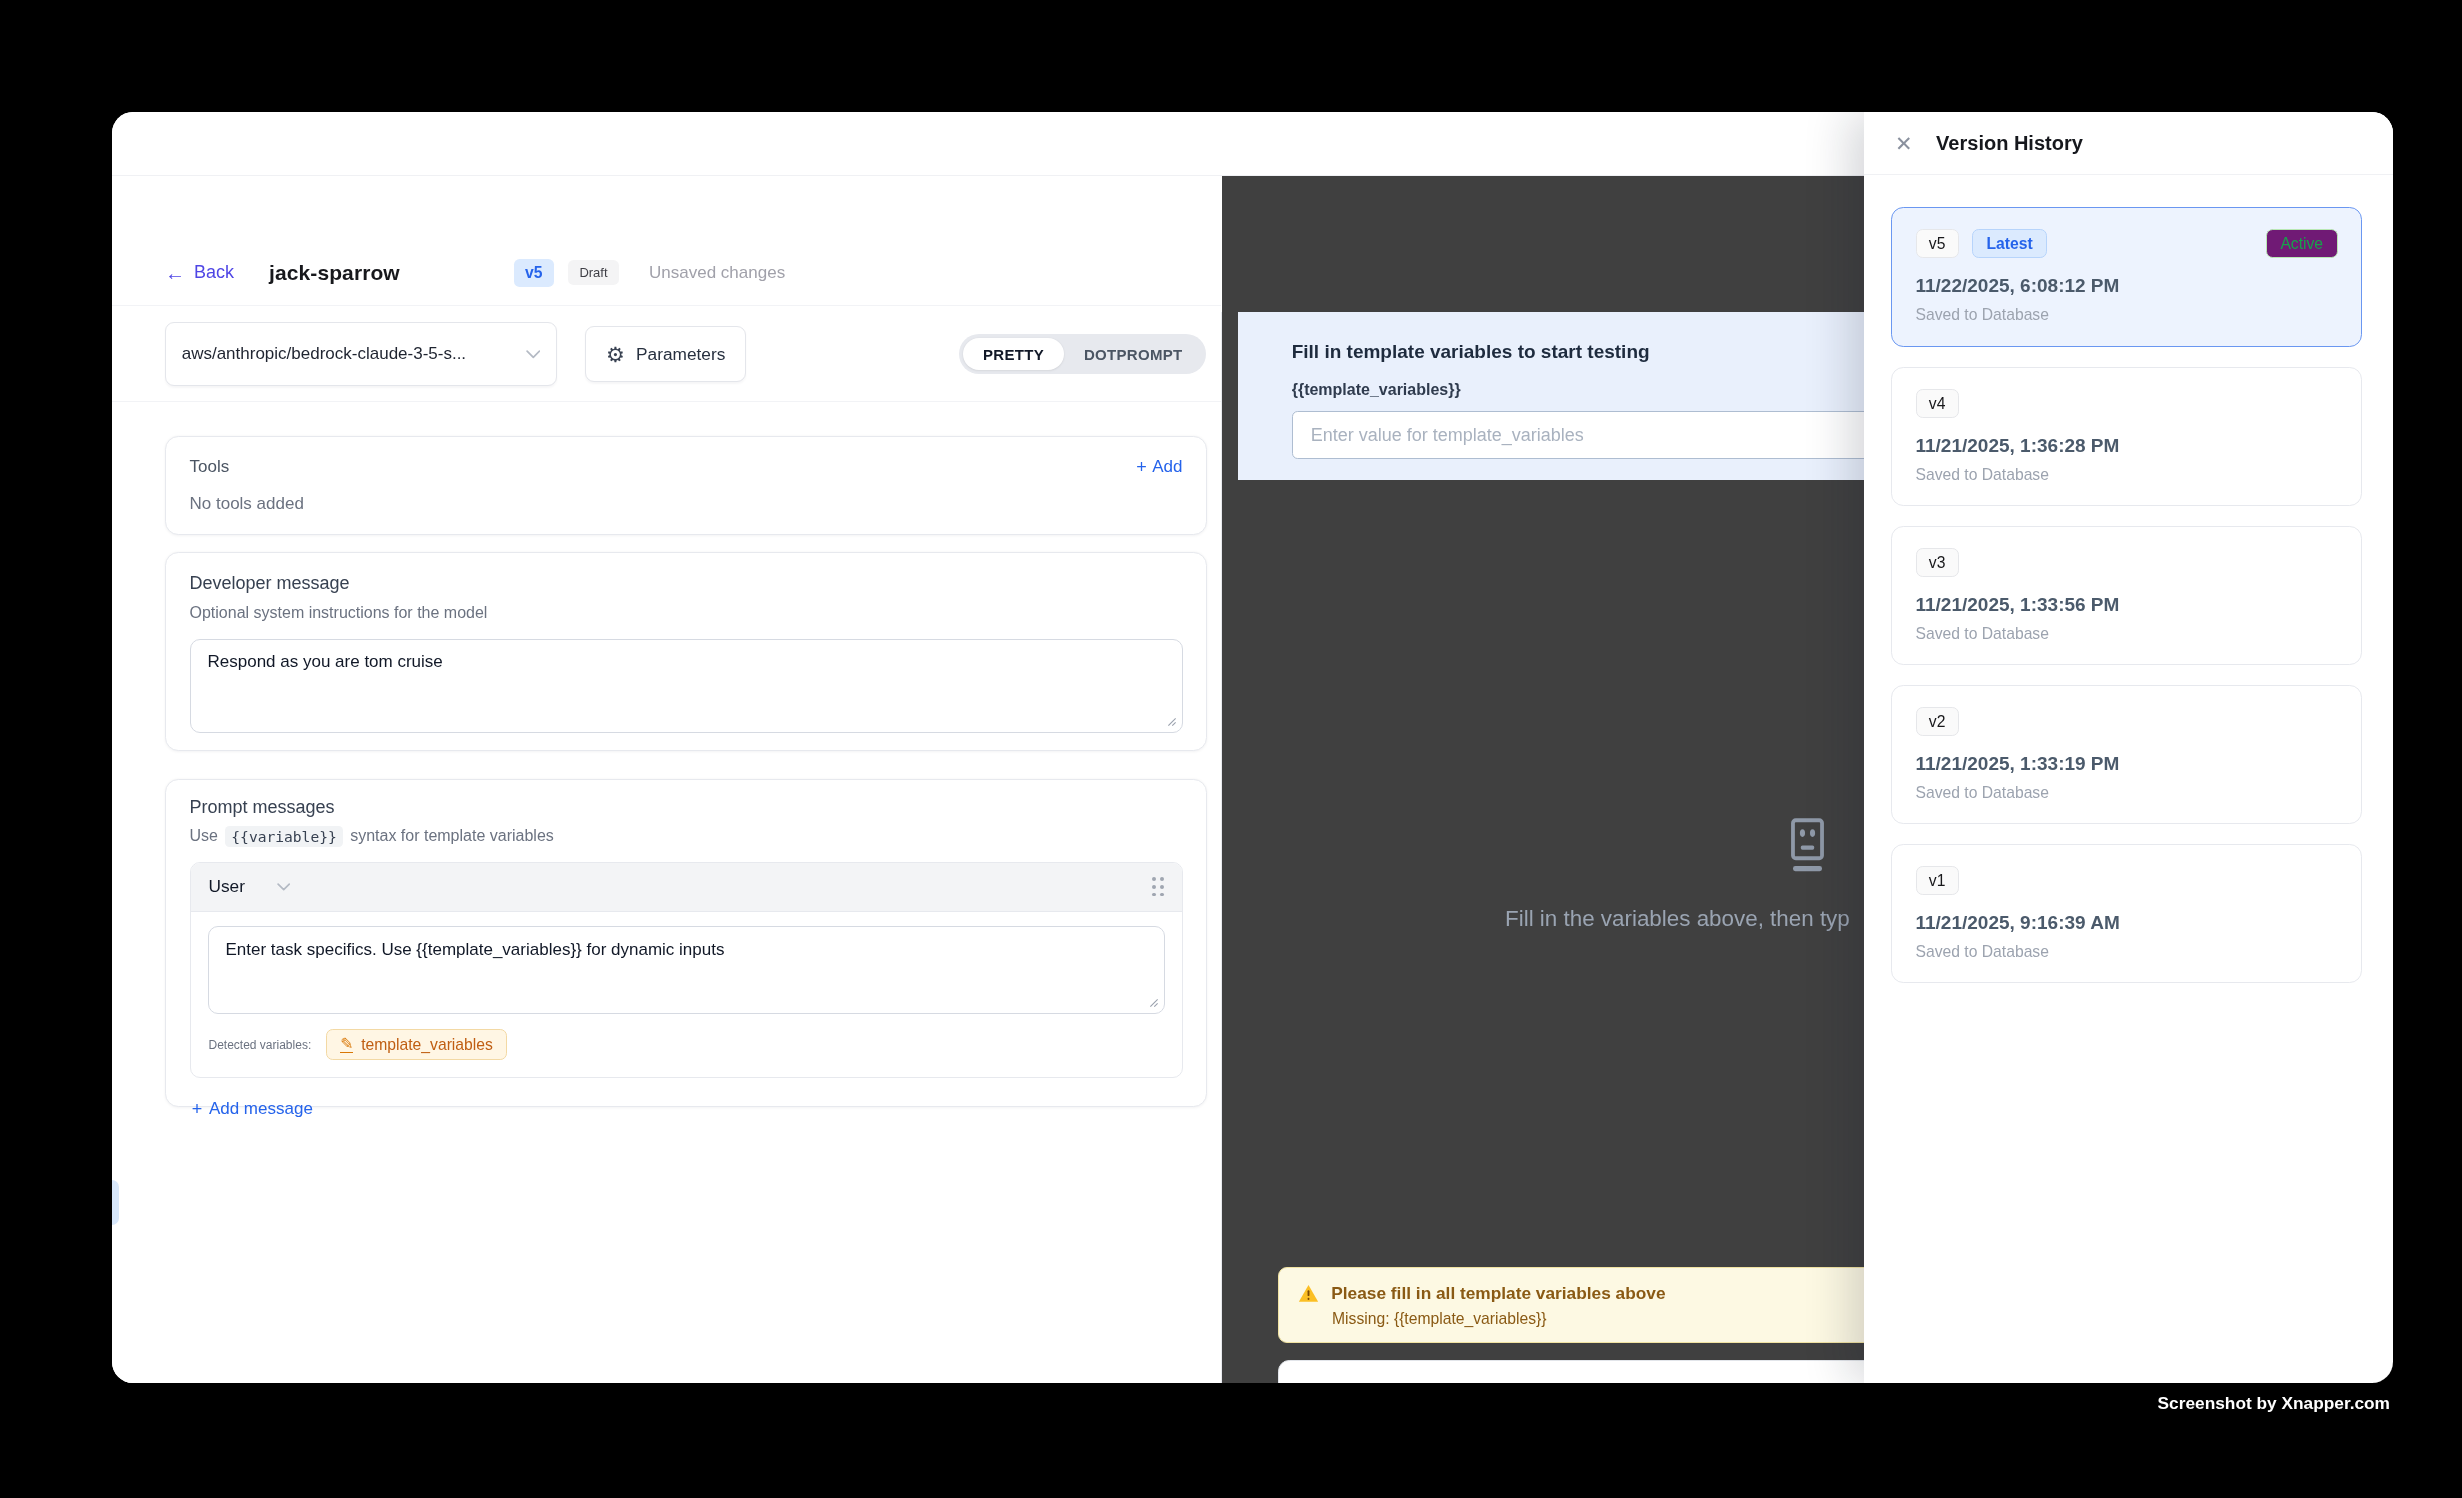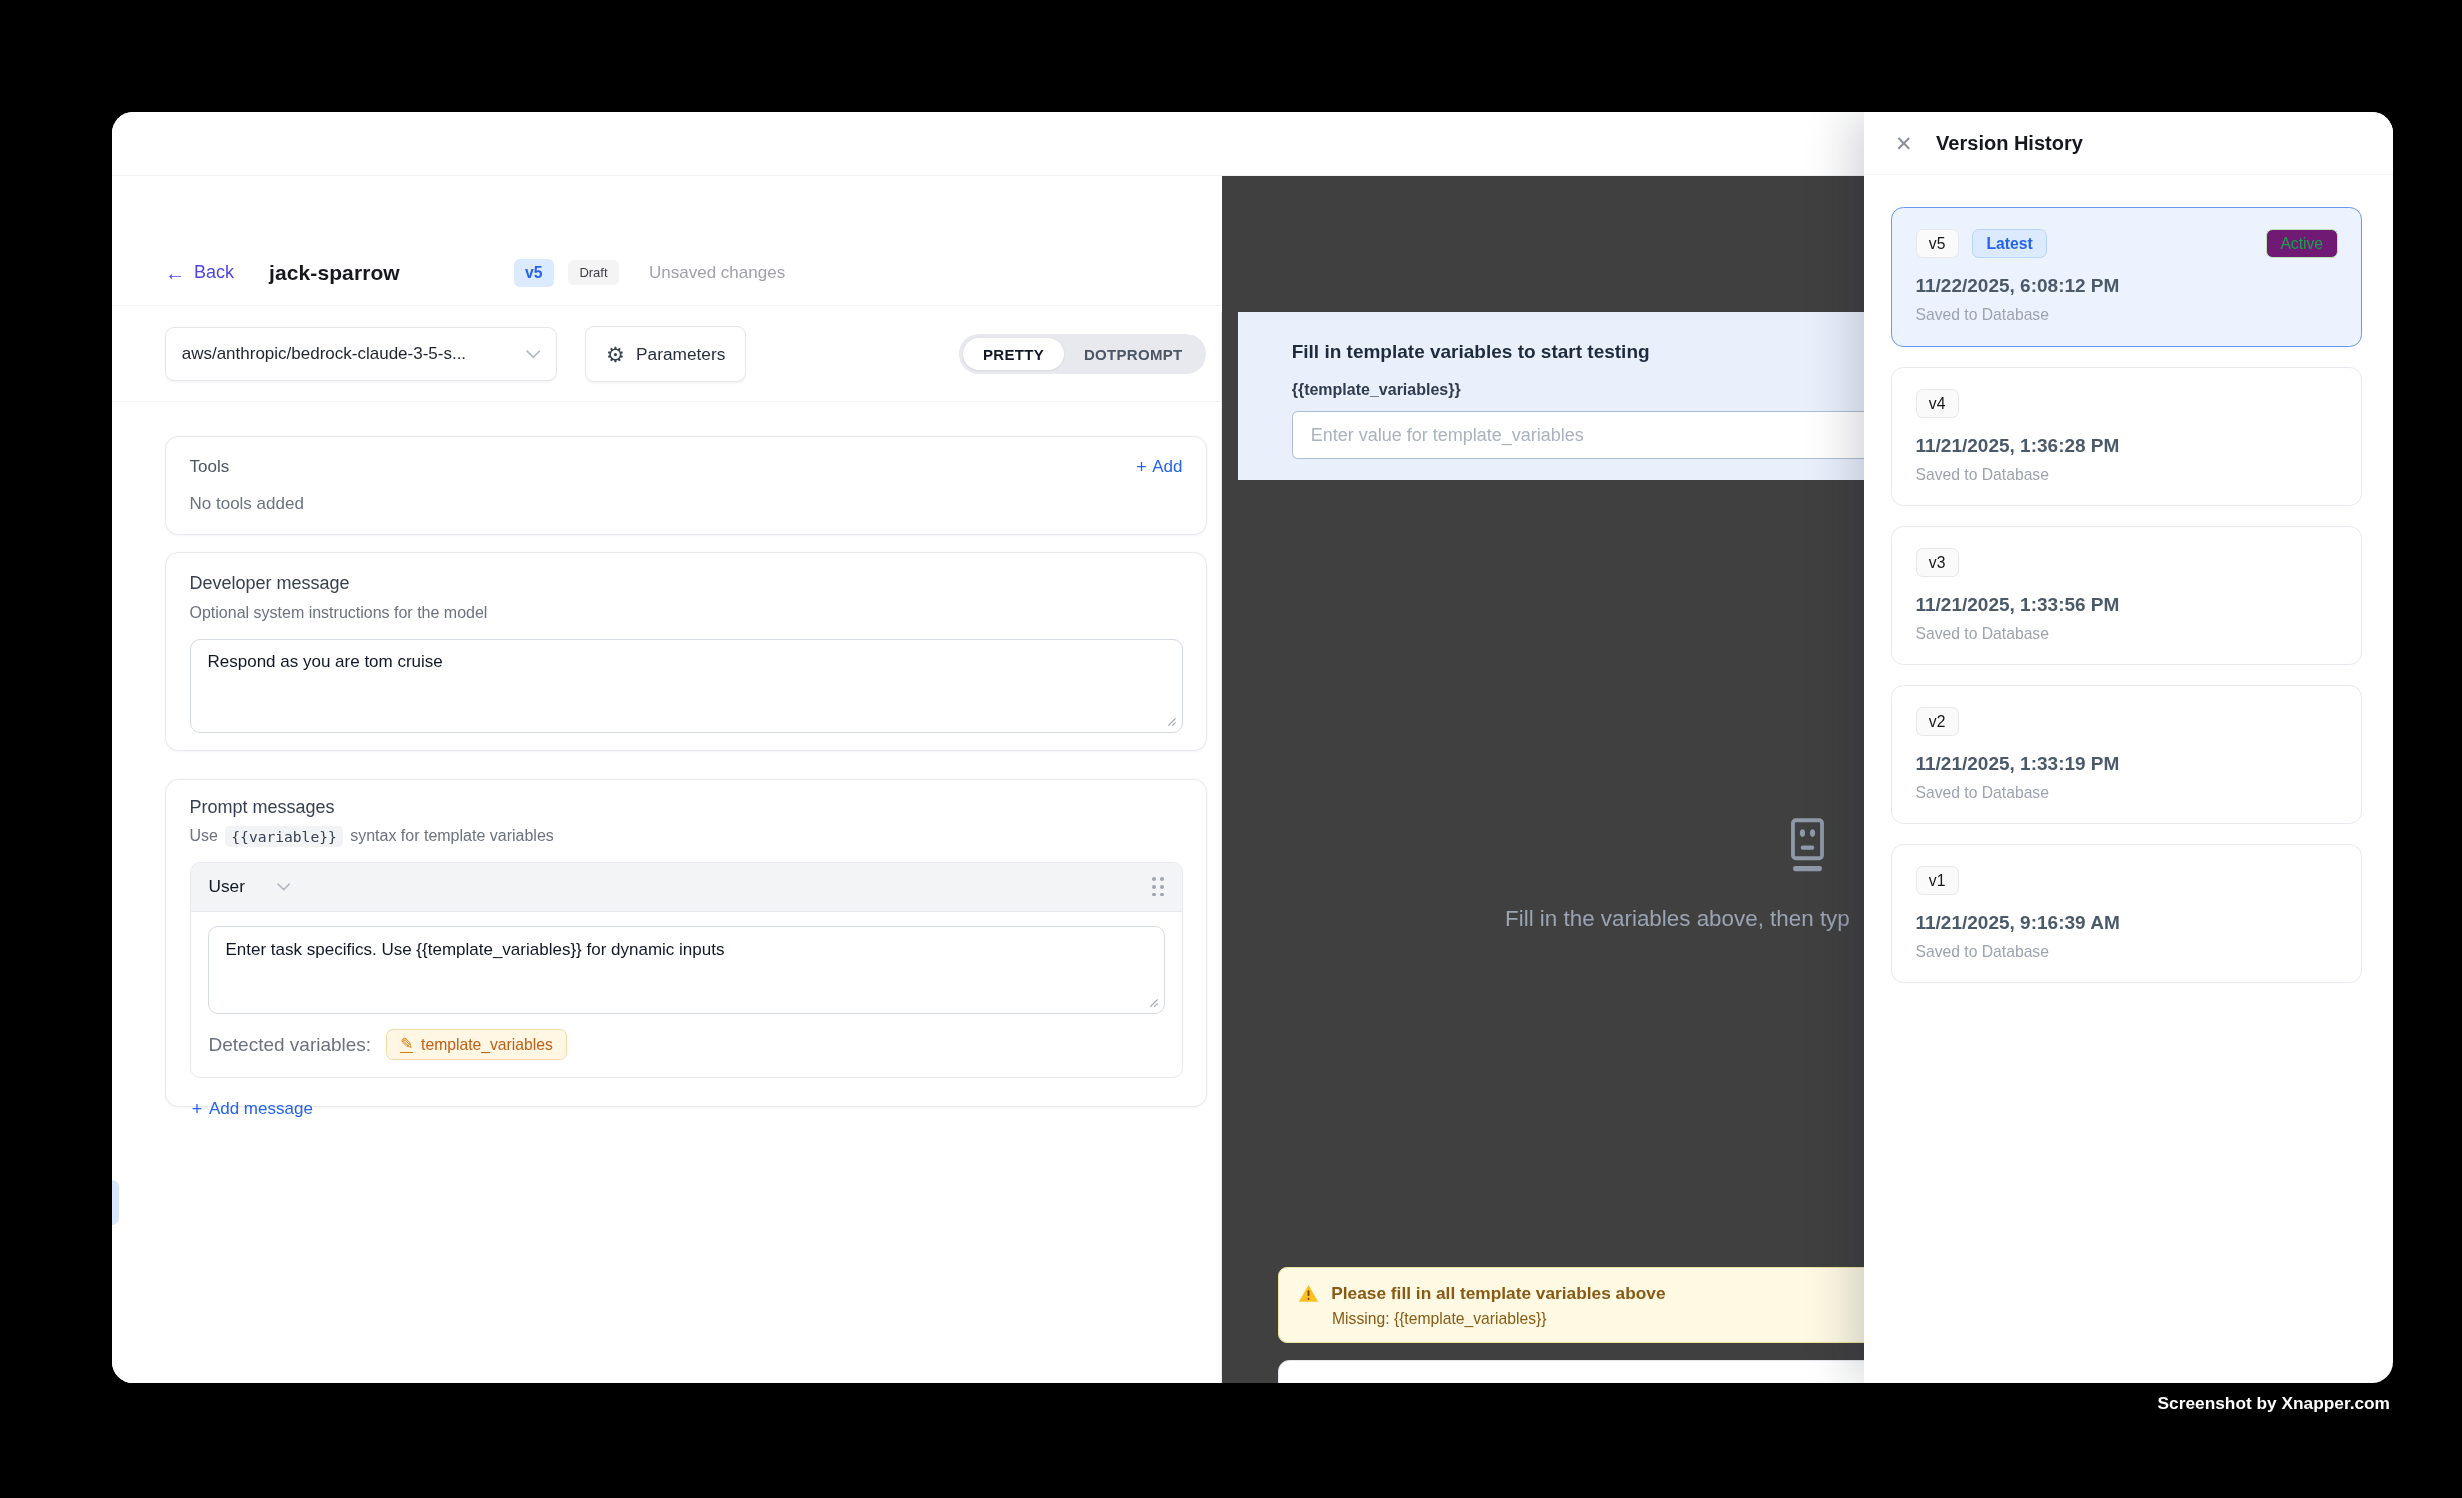--- a/index.html
+++ b/index.html
@@ -31,21 +31,21 @@
   .badge-version { background:#dbeafe; color:#2563eb; font-size:15.7px; font-weight:600; padding:5px 11.2px; border-radius:5.6px; }
   .badge-draft { background:#f4f4f5; color:#3f3f46; font-size:13px; padding:5px 11.2px; border-radius:5.6px; }
   .unsaved { color:#a1a1aa; font-size:17px; margin-left:15.7px; }
 
   .toolbar-row {
     position:absolute; top:132px; left:0; right:0; height:95px;
     border-bottom:1.1px solid #f2f3f6; display:flex; align-items:center;
     padding:0 14.6px 0 53px; box-sizing:border-box;
   }
   .model-select {
-    width:392px; height:54px; border:1.1px solid #e4e6eb; border-radius:9px;
+    width:392px; height:64px; border:1.1px solid #e4e6eb; border-radius:9px;
     display:flex; align-items:center; justify-content:space-between;
     padding:0 15.7px; box-sizing:border-box; font-size:17px; color:#1f2430;
     box-shadow:0 1.1px 2.2px rgba(16,24,40,.04); cursor:pointer; background:#fff;
   }
   .params-button {
     margin-left:28px; height:54px; border:1.1px solid #e4e6eb; border-radius:9px;
     display:flex; align-items:center; gap:11.2px; padding:0 20px; font-size:17.3px; color:#27303f;
     box-shadow:0 1.1px 2.2px rgba(16,24,40,.04); cursor:pointer; background:#fff;
   }
   .gear-glyph { font-size:21px; color:#394252; line-height:1; }
@@ -86,21 +86,21 @@
     background:#f3f4f6; height:48px; display:flex; align-items:center;
     padding:0 18px; border-bottom:1.1px solid #e7e9ee;
   }
   .role-select { display:flex; align-items:center; gap:32px; cursor:pointer; }
   .role-label { font-size:17.3px; color:#111827; }
   .drag-handle { margin-left:auto; display:grid; grid-template-columns:repeat(2,3.9px); grid-auto-rows:3.9px; gap:3.9px; cursor:grab; }
   .drag-handle i { width:3.9px; height:3.9px; border-radius:50%; background:#a0a6b1; }
   .msg-body { padding:14.6px 17px 0; }
   textarea.box.msg { height:88px; }
   .detected-row { display:flex; align-items:center; gap:14.6px; padding:14.6px 18px 17px; }
-  .detected-label { font-size:19px; color:#6b7280; }
+  .detected-label { font-size:12px; color:#6b7280; }
   .var-chip {
     display:flex; align-items:center; gap:7.8px; background:#fff6e4; border:1.1px solid #f3d9a4;
     border-radius:6.7px; padding:5.6px 13.4px; font-size:15.7px; color:#c05e12; cursor:pointer;
   }
   .pencil-glyph { font-size:15.7px; color:#d97706; border-bottom:1.7px solid #d97706; line-height:1.05; }
   .add-message { margin-top:21px; color:#2563eb; font-size:17px; display:flex; align-items:center; gap:6.7px; cursor:pointer; padding-left:2.2px; }
 
   
   .v-divider { position:absolute; left:1109px; top:200px; bottom:0; width:1.1px; background:#e7e9ee; }
 

